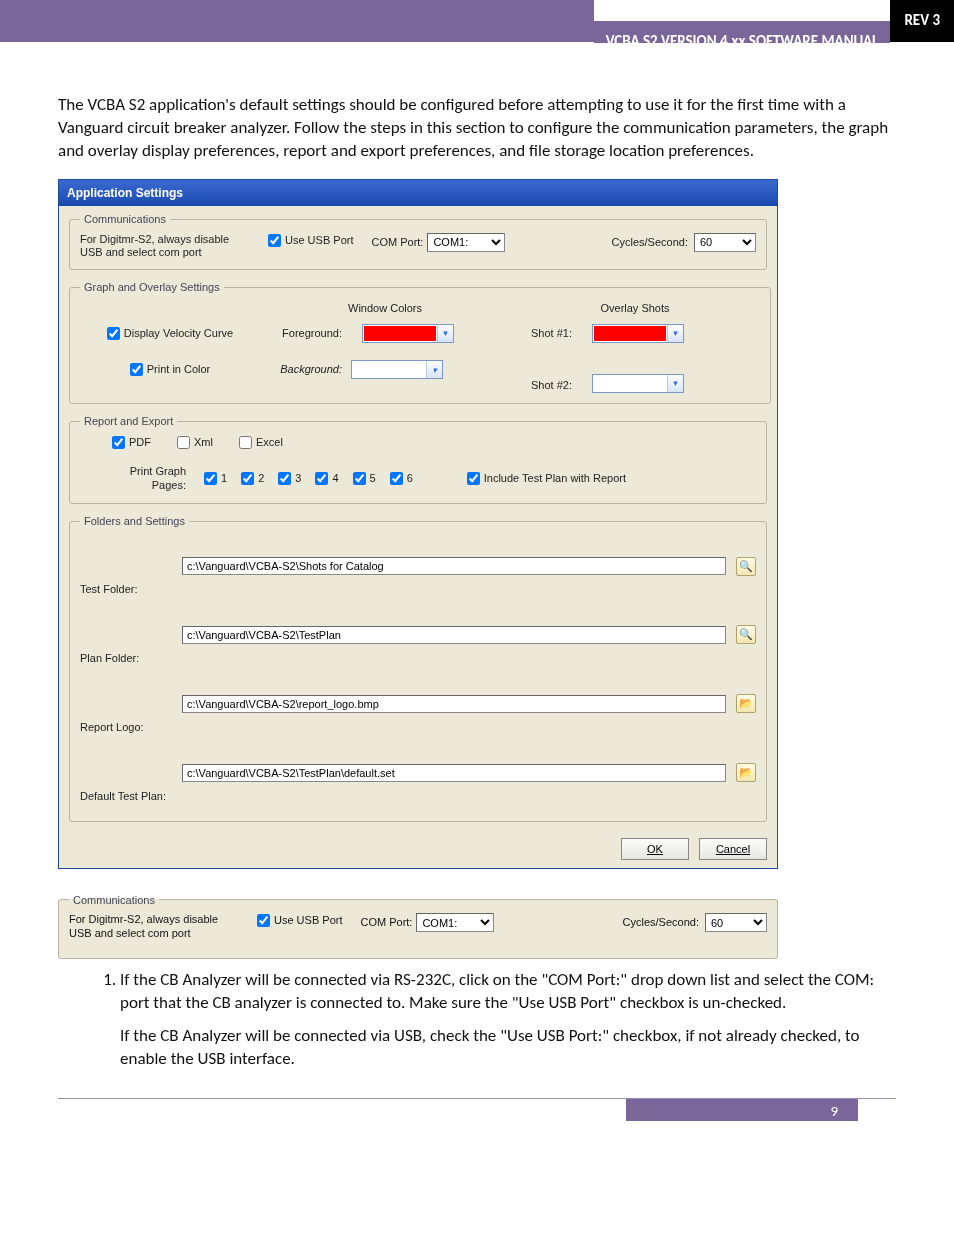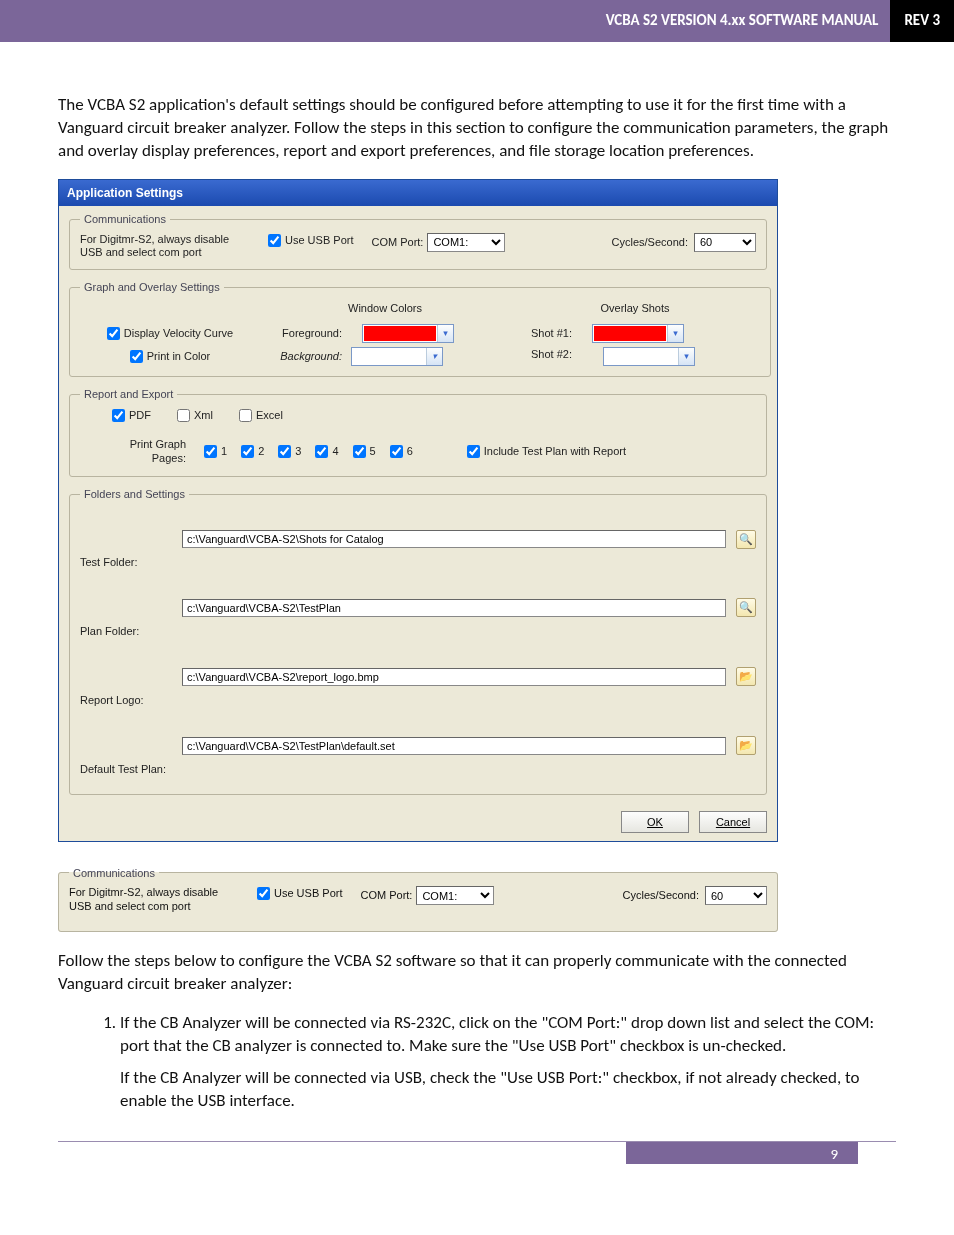--- a/index.html
+++ b/index.html
@@ -14,20 +14,21 @@
     height: 42px;
   }
   .page-header .purple { background: #7b6699; flex: 1; }
   .page-header .title-box {
     background: #7b6699;
     color: #fff;
     font-weight: bold;
     font-size: 15px;
     padding: 11px 12px;
     white-space: nowrap;
+    margin-top: 21px;
   }
   .page-header .rev-box {
     background: #000;
     color: #fff;
     font-weight: bold;
     font-size: 15px;
     padding: 11px 14px;
     white-space: nowrap;
   }
   .body-content {
@@ -230,21 +231,21 @@
             <input type="checkbox" checked="" style="">
               <span>Print in Color</span>
           </label>
           <div style="display:flex;align-items:center;gap:1px;font-style:italic;">
             <span class="right-align" style="width:70px">Background:</span>
             <span class="colorbox">
                 <span class="sw" style="background:#ffffff"></span>
                 <span class="arrow">▾</span>
               </span>
           </div>
-          <div style="display:flex;align-items:flex-start;gap:23px;">
+          <div style="display:flex;align-items:flex-end;gap:12px;margin-top:27px;">
             <span class="right-align" style="width:70px">Shot #2:</span>
             <span class="colorbox">
                 <span class="sw" style="background:#ffffff"></span>
                 <span class="arrow">▾</span>
               </span>
           </div>
         </div>
       </fieldset>
 
       <fieldset>
@@ -343,21 +344,20 @@
       </div>
       <div style="display:flex;align-items:center;gap:6px;margin-left:auto;">
         <span class="field-label">Cycles/Second:</span>
         <select class="selectbox cycles">
           <option>60</option>
         </select>
       </div>
     </div>
   </fieldset>
 
-  <p style="margin-top:18px">Follow the steps below to configure the VCBA S2 software so that it can properly communicate with the connected Vanguard circuit breaker analyzer:</p>
 
   <ol class="steps">
     <li>
       <span>If the CB Analyzer will be connected via RS-232C, click on the "COM Port:" drop down list and select the COM: port that the CB analyzer is connected to. Make sure the "Use USB Port" checkbox is un-checked.</span>
       <p>If the CB Analyzer will be connected via USB, check the "Use USB Port:" checkbox, if not already checked, to enable the USB interface.</p>
     </li>
   </ol>
 
 </div>
 

